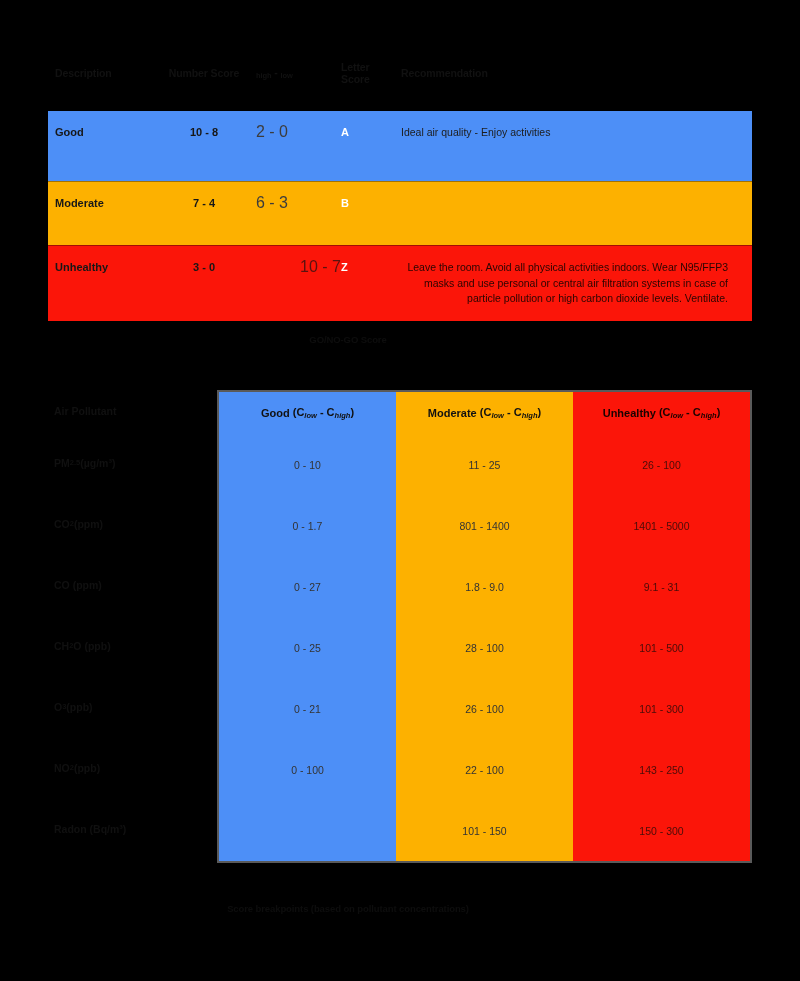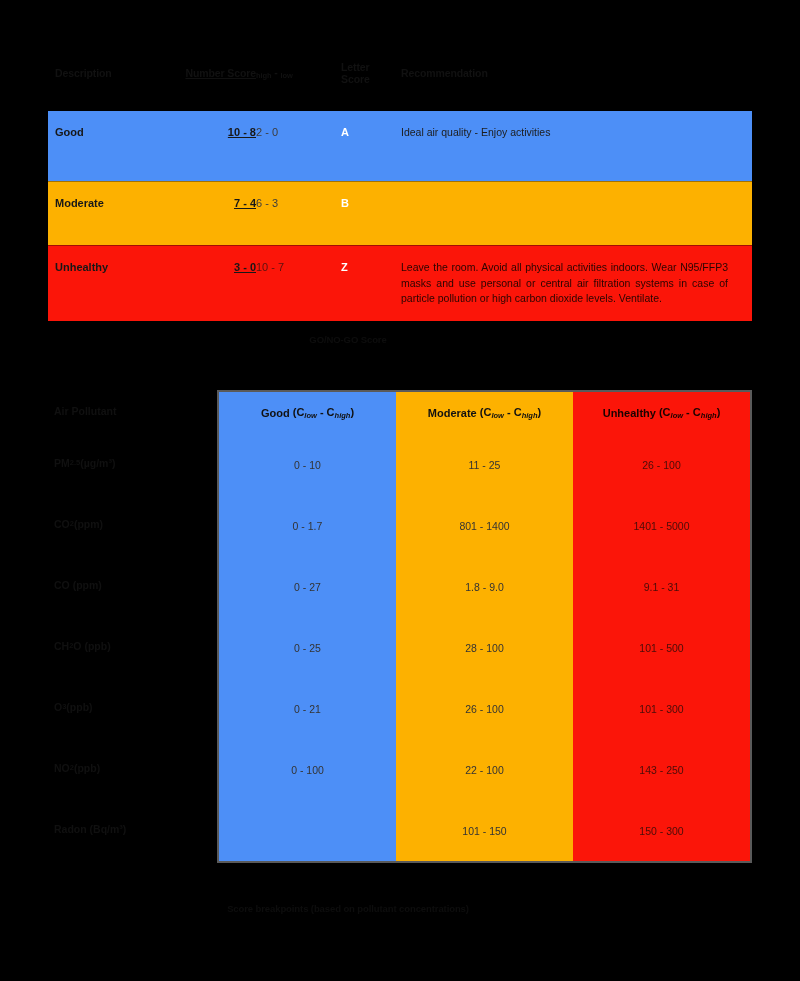--- a/index.html
+++ b/index.html
@@ -31,21 +31,21 @@
     display: flex;
     height: 26px;
     align-items: center;
     color: #111111;
     font-size: 10.5px;
     font-weight: bold;
     letter-spacing: -0.1px;
   }
 
   .t1-c1 { width: 104px; flex: none; padding-left: 7px; box-sizing: border-box; }
-  .t1-c2 { width: 104px; flex: none; text-align: right; text-decoration: underline; }
+  .t1-c2 { width: 104px; flex: none; text-align: center; }
   .t1-c3 { width: 85px;  flex: none; text-align: left; }
   .t1-c4 { width: 60px;  flex: none; text-align: left; }
   .t1-c5 { flex: 1 1 auto; text-align: left; padding-right: 24px; }
 
   .t1-body { margin-top: 25px; }
 
   .t1-row {
     display: flex;
     align-items: flex-start;
     box-sizing: border-box;
@@ -65,38 +65,38 @@
     color: #171717;
     line-height: 14px;
   }
   .t1-num {
     font-size: 11px;
     font-weight: bold;
     color: #171717;
     line-height: 14px;
   }
   .t1-hl {
-    font-size: 11px;
+    font-size: 16px;
     color: #3c3c3c;
     line-height: 14px;
   }
   .t1-letter {
     font-size: 11px;
     font-weight: bold;
     color: #ffffff;
     line-height: 14px;
   }
   .t1-rec {
     font-size: 10.5px;
     color: #1d1d1d;
     line-height: 15.5px;
     text-align: justify;
   }
   .row-unhealthy .t1-rec,
-  .row-unhealthy .t1-hl { color: #2a0502; }
+  .row-unhealthy .t1-hl { color: #2a0502; text-align: right; }
   .row-unhealthy .t1-hl { color: #5a1310; }
 
   .sub { font-size: 7.5px; vertical-align: -2px; }
   .supsub { font-size: 7.5px; vertical-align: -2px; font-style: italic; }
 
   .caption {
     position: absolute;
     width: 100%;
     text-align: center;
     font-size: 9.5px;

